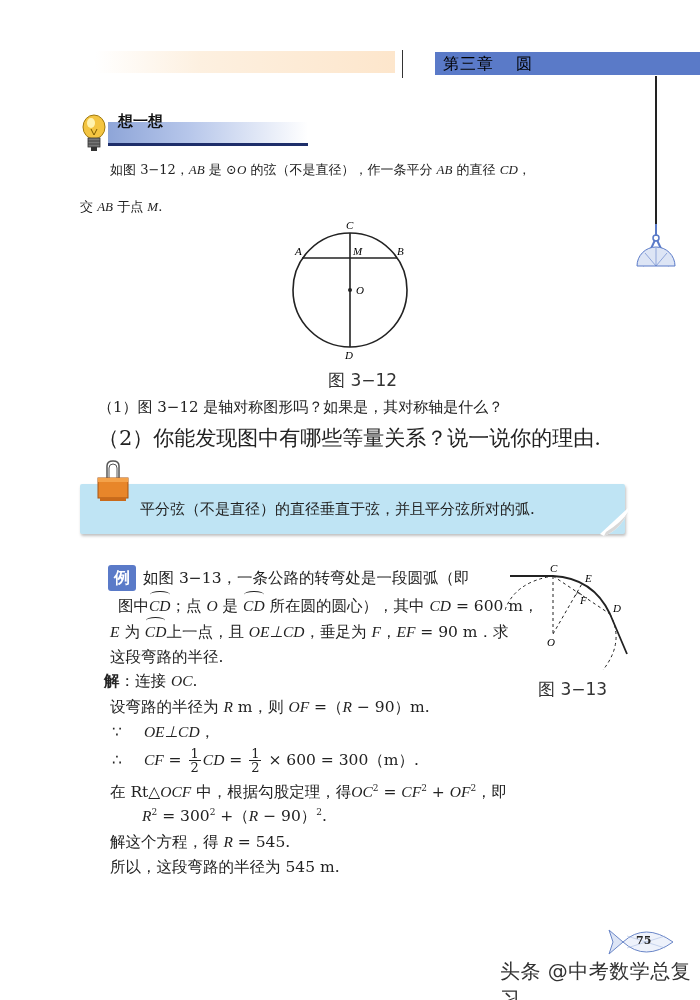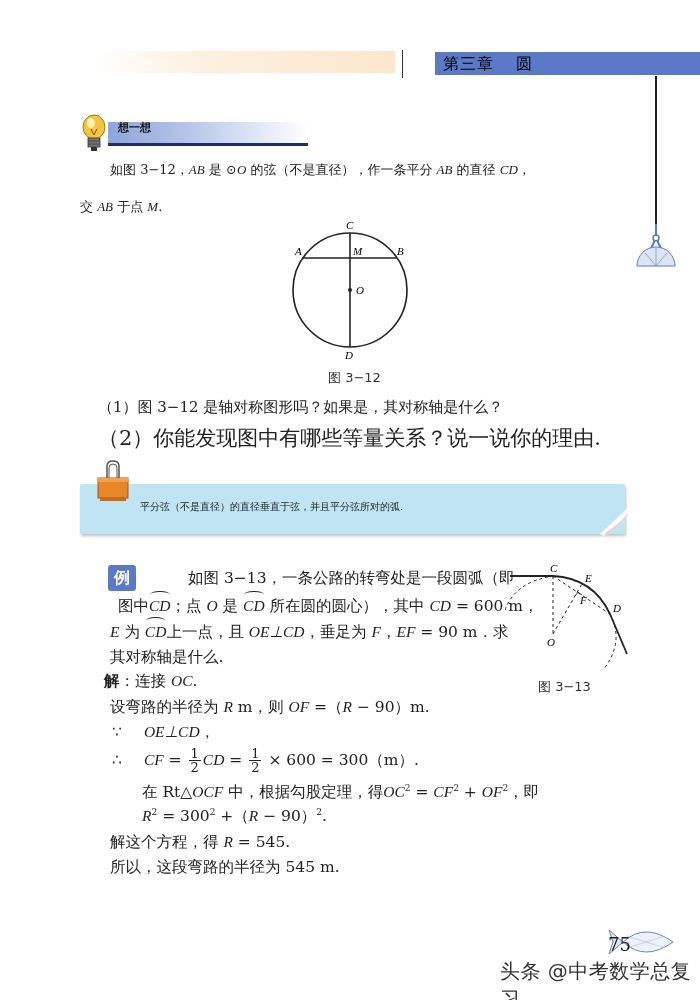--- a/index.html
+++ b/index.html
@@ -31,41 +31,41 @@
 
   
   .bulb { left:80px; top:113px; width:28px; height:40px; }
   .think-bar {
     left:108px; top:122px; width:200px; height:24px;
     background:linear-gradient(to right, #8ea5d8 0%, #b6c6ea 40%, rgba(255,255,255,0) 100%);
     border-bottom:3px solid #1e2e6a;
     box-sizing:border-box;
   }
   .think-label {
-    left:118px; top:120px; font-size:11px; font-weight:bold; color:#111;
+    left:118px; top:112px; font-size:15px; font-weight:bold; color:#111;
     font-family:"DejaVu Sans", sans-serif;
   }
 
   .para { font-size:13px; line-height:28px; }
   .p1 { left:110px; top:156px; width:545px; }
   .p1b { left:80px; top:184px;margin-top:9px; }
 
-  .fig-cap { font-size:13px; color:#333; font-family:"DejaVu Sans", sans-serif; }
+  .fig-cap { font-size:17px; color:#333; font-family:"DejaVu Sans", sans-serif; }
 
   .q1 { left:98px; top:398px; font-size:15px; }
   .q2 { left:98px; top:424px; font-size:21px; }
 
   
   .note-box {
     left:80px; top:484px; width:545px; height:50px;
     background:#bfe4f4;
     box-shadow:1px 2px 3px rgba(0,0,0,0.25);
     border-radius:2px;
   }
-  .note-text { left:140px; top:500px; font-size:10px; color:#222; }
+  .note-text { left:140px; top:500px; font-size:15px; color:#222; }
   .clip { left:96px; top:460px; width:34px; height:42px; }
   .curl { left:600px; top:508px; width:28px; height:28px; }
 
   
   .ex-badge {
     left:108px; top:565px; width:28px; height:26px;
     background:#5a7ac8; color:#fff; font-size:16px; line-height:26px;
     text-align:center; border-radius:3px; font-weight:bold;
     font-family:"DejaVu Sans", sans-serif;
   }
@@ -79,21 +79,21 @@
   .sol { font-size:15.5px; }
   .frac { display:inline-block; vertical-align:middle; text-align:center; font-size:13px; line-height:13px; margin:0 2px; }
   .frac span { display:block; }
   .frac .num { border-bottom:1px solid #222; padding:0 2px; }
   sup { font-size:9px; }
 
   .watermark {
     left:500px; top:958px; font-size:20px; color:#333;
     font-family:"DejaVu Sans", sans-serif; letter-spacing:0.5px;
   }
-  .page-no { left:608px; top:934px; font-size:18px; color:#222; }
+  .page-no { left:636px; top:934px; font-size:11px; color:#222;font-weight:bold; }
 </style>
 </head>
 <body>
 
 <div class="abs hdr-grad"></div>
 <div class="abs hdr-vline"></div>
 <div class="abs hdr-bar">
   <span>第三章</span><span class="hdr-title-space"></span><span>圆</span>
 </div>
 <div class="abs side-line"></div>
@@ -153,28 +153,28 @@
 <svg class="abs clip" viewBox="0 0 34 42">
   <path d="M11 20 L11 6 Q11 1 17 1 Q23 1 23 6 L23 20" fill="none" stroke="#555" stroke-width="1.5"></path>
   <path d="M13 20 L13 8 Q13 4 17 4 Q21 4 21 8 L21 20" fill="none" stroke="#555" stroke-width="1"></path>
   <rect x="2" y="18" width="30" height="20" fill="#e8862a" stroke="#a85512" stroke-width="1"></rect>
   <rect x="2" y="18" width="30" height="4" fill="#f4a24a"></rect>
   <rect x="4" y="38" width="26" height="3" fill="#c96a1a"></rect>
 </svg>
 <div class="abs note-text">平分弦（不是直径）的直径垂直于弦，并且平分弦所对的弧.</div>
 
 <div class="abs ex-badge">例</div>
-<div class="abs ex-line" style="left:143px;top:566px;margin-left:45px;">如图 3−13，一条公路的转弯处是一段圆弧（即</div>
+<div class="abs ex-line" style="left:143px;top:566px;">如图 3−13，一条公路的转弯处是一段圆弧（即</div>
 <div class="abs ex-line" style="left:118px;top:594px;">
   <span>图中</span><span class="it arc">CD</span><span>；点 </span><span class="it">O</span><span> 是 </span><span class="it arc">CD</span><span> 所在圆的圆心），其中 </span><span class="it">CD</span><span> = 600 m，</span>
 </div>
 <div class="abs ex-line" style="left:110px;top:620px;">
   <span class="it">E</span><span> 为 </span><span class="it arc">CD</span><span>上一点，且 </span><span class="it">OE⊥CD</span><span>，垂足为 </span><span class="it">F</span><span>，</span><span class="it">EF</span><span> = 90 m．求</span>
 </div>
-<div class="abs ex-line" style="left:110px;top:645px;">其对称轴是什么.</div>
+<div class="abs ex-line" style="left:110px;top:645px;">这段弯路的半径.</div>
 
 <svg class="abs" style="left:505px;top:562px;" width="130" height="118" viewBox="0 0 130 118">
   <line x1="5" y1="14" x2="48" y2="14" stroke="#222" stroke-width="1.8"></line>
   <path d="M48 14 Q88 16 105 52 L122 92" fill="none" stroke="#222" stroke-width="1.8"></path>
   <path d="M0 48 Q10 20 48 14" fill="none" stroke="#222" stroke-width="1" stroke-dasharray="3,3"></path>
   <path d="M105 52 Q120 80 98 108" fill="none" stroke="#222" stroke-width="1" stroke-dasharray="3,3"></path>
   <line x1="48" y1="14" x2="48" y2="72" stroke="#222" stroke-width="1" stroke-dasharray="3,3"></line>
   <line x1="48" y1="14" x2="105" y2="52" stroke="#222" stroke-width="1" stroke-dasharray="3,3"></line>
   <line x1="48" y1="72" x2="78" y2="20" stroke="#222" stroke-width="1" stroke-dasharray="3,3"></line>
   <path d="M70 34 L73 30 L77 33" fill="none" stroke="#222" stroke-width="0.8"></path>
@@ -191,21 +191,21 @@
 </div>
 <div class="abs sol" style="left:110px;top:697px;">
   <span>设弯路的半径为 </span><span class="it">R</span><span> m，则 </span><span class="it">OF</span><span> =（</span><span class="it">R</span><span> − 90）m.</span>
 </div>
 <div class="abs sol" style="left:112px;top:722px;">
   <span>∵</span><span style="display:inline-block;width:22px;"></span><span class="it">OE⊥CD</span><span>，</span>
 </div>
 <div class="abs sol" style="left:112px;top:747px;">
   <span>∴</span><span style="display:inline-block;width:22px;"></span><span class="it">CF</span><span> = </span><span class="frac"><span class="num">1</span><span>2</span></span><span class="it">CD</span><span> = </span><span class="frac"><span class="num">1</span><span>2</span></span><span> × 600 = 300（m）.</span>
 </div>
-<div class="abs sol" style="left:110px;top:782px;margin-left:32px;">
+<div class="abs sol" style="left:110px;top:782px;">
   <span>在 Rt△</span><span class="it">OCF</span><span> 中，根据勾股定理，得</span><span class="it">OC</span><sup>2</sup><span> = </span><span class="it">CF</span><sup>2</sup><span> + </span><span class="it">OF</span><sup>2</sup><span>，即</span>
 </div>
 <div class="abs sol" style="left:142px;top:806px;">
   <span class="it">R</span><sup>2</sup><span> = 300</span><sup>2</sup><span> +（</span><span class="it">R</span><span> − 90）</span><sup>2</sup><span>.</span>
 </div>
 <div class="abs sol" style="left:110px;top:832px;">
   <span>解这个方程，得 </span><span class="it">R</span><span> = 545.</span>
 </div>
 <div class="abs sol" style="left:110px;top:857px;text-align:center;">所以，这段弯路的半径为 545 m.</div>
 

